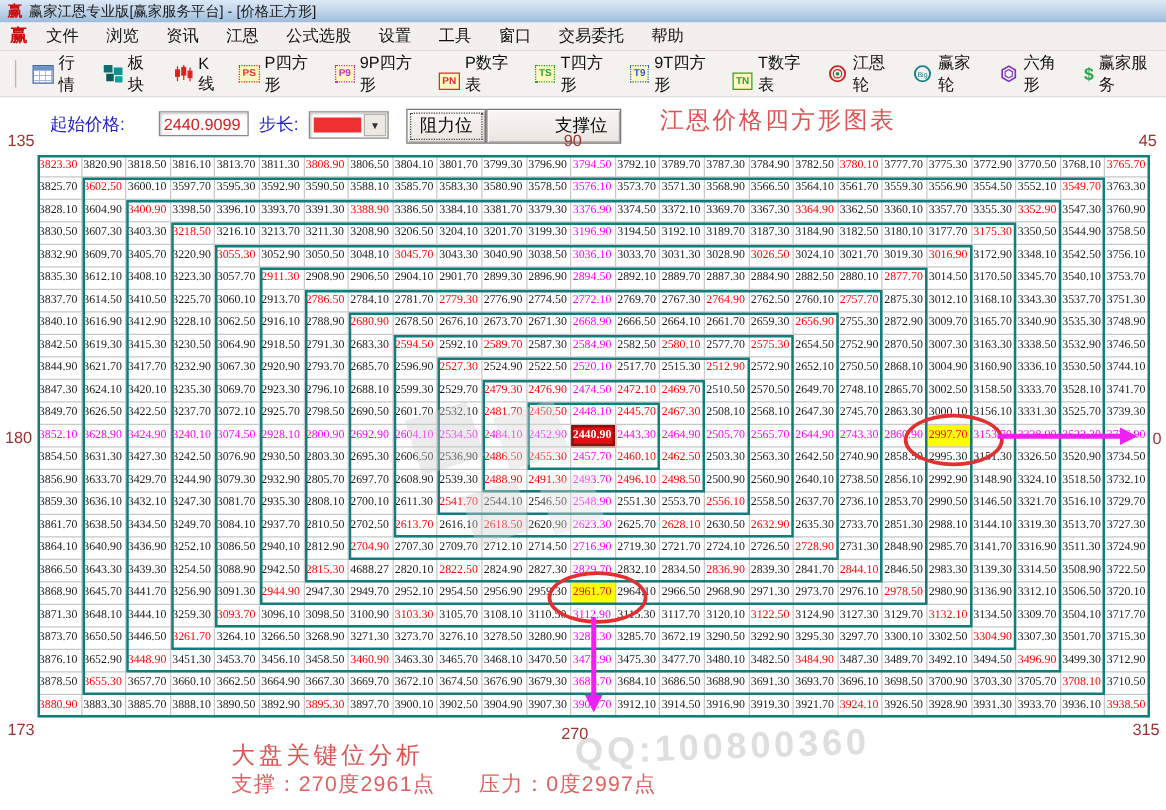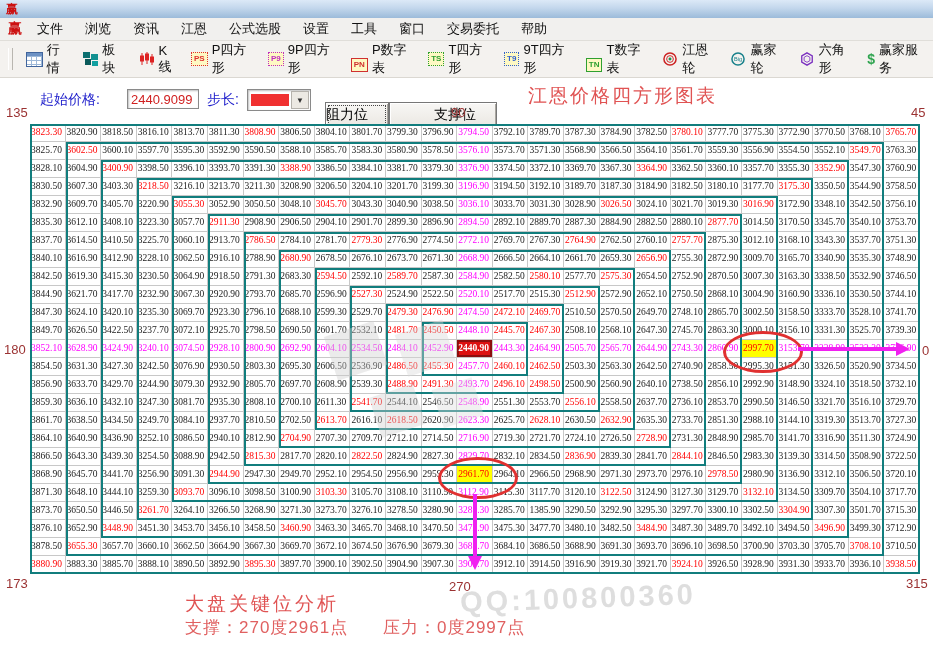--- a/index.html
+++ b/index.html
@@ -34,23 +34,23 @@
   .controls{position:absolute;left:0;top:78px;width:933px;height:46px;background:#fff;font-size:14px;}
   .lbl-blue{color:#2222cc;position:absolute;top:22px;transform:translateY(-50%);}
   .price-input{position:absolute;left:127px;top:11px;width:64px;height:18px;
     border:1px solid #8a8a8a;box-shadow:inset 1px 1px 2px rgba(0,0,0,.25);
     color:#d02020;font-size:13px;font-family:"Liberation Sans",sans-serif;padding:0 3px;}
   .combo{position:absolute;left:247px;top:11px;width:62px;height:20px;border:1px solid #8a8a8a;
     box-shadow:inset 1px 1px 2px rgba(0,0,0,.25);background:#fff;display:flex;align-items:center;}
   .swatch{flex:1;height:12px;margin:0 2px 0 3px;}
   .combo-arrow{width:16px;height:16px;background:#ece9e3;border:1px solid #b5b2ac;margin-right:1px;
     font-size:8px;color:#333;display:flex;align-items:center;justify-content:center;}
-  .btn{position:absolute;top:24px;width:62px;height:26px;background:linear-gradient(#f8f7f5,#e9e6e0);
+  .btn{position:absolute;top:9px;width:62px;height:26px;background:linear-gradient(#f8f7f5,#e9e6e0);
     border:1px solid #777;box-shadow:inset 1px 1px 0 #fff, inset -1px -1px 0 #a9a6a0;
-    font-size:14px;font-family:Liberation Mono, monospace;color:#000;line-height:24px;cursor:default;}
+    font-size:14px;font-family:Liberation Sans, sans-serif;color:#000;text-align:center;line-height:24px;cursor:default;}
   .btn.focused{outline:1px dotted #444;outline-offset:-4px;}
   .chart-title{position:absolute;left:528px;top:5px;color:#e05353;font-size:19px;letter-spacing:2px;}
   .angle{position:absolute;color:#9b3232;font-size:13px;z-index:6;}
   #grid{position:absolute;left:30px;top:124px;width:890px;height:450px;background:#fff;}
   .cells{position:absolute;left:0;top:0;width:890px;height:450px;display:grid;
     grid-template-columns:repeat(25,1fr);grid-auto-rows:18px;font-family:Liberation Serif, serif;}
   .cell{border-right:1px solid #c8c8c8;border-bottom:1px solid #c8c8c8;box-sizing:border-box;
     font-size:9.5px;line-height:17px;color:#1a1a1a;white-space:nowrap;overflow:hidden;padding-left:1px;}
   .cell.m{color:#ff00ff;}
   .cell.r{color:#ff0000;}
@@ -72,20 +72,21 @@
   .footer-title{position:absolute;left:185px;top:591px;color:#e05353;font-size:19px;letter-spacing:3px;}
   .footer-line{position:absolute;top:616px;color:#e06060;font-size:17px;letter-spacing:1px;}
 </style>
 </head>
 <body>
 
 <div>
 
   <div class="titlebar">
     <span class="tlogo">赢</span>
+    <span>赢家江恩专业版[赢家服务平台] - [价格正方形]</span>
   </div>
 
   <div class="menubar">
     <span class="mlogo">赢</span>
     <span id="menu-items" style="display:flex;">
         <span class="mitem">文件</span>
         <span class="mitem">浏览</span>
         <span class="mitem">资讯</span>
         <span class="mitem">江恩</span>
         <span class="mitem">公式选股</span>
@@ -648,21 +649,21 @@
         <div class="cell">3316.90</div>
         <div class="cell">3511.30</div>
         <div class="cell">3724.90</div>
         <div class="cell">3866.50</div>
         <div class="cell">3643.30</div>
         <div class="cell">3439.30</div>
         <div class="cell">3254.50</div>
         <div class="cell">3088.90</div>
         <div class="cell">2942.50</div>
         <div class="cell r">2815.30</div>
-        <div class="cell">2817.70</div>
+        <div class="cell">4688.27</div>
         <div class="cell">2820.10</div>
         <div class="cell r">2822.50</div>
         <div class="cell">2824.90</div>
         <div class="cell">2827.30</div>
         <div class="cell m">2829.70</div>
         <div class="cell">2832.10</div>
         <div class="cell">2834.50</div>
         <div class="cell r">2836.90</div>
         <div class="cell">2839.30</div>
         <div class="cell">2841.70</div>
@@ -730,21 +731,21 @@
         <div class="cell">3264.10</div>
         <div class="cell">3266.50</div>
         <div class="cell">3268.90</div>
         <div class="cell">3271.30</div>
         <div class="cell">3273.70</div>
         <div class="cell">3276.10</div>
         <div class="cell">3278.50</div>
         <div class="cell">3280.90</div>
         <div class="cell m">3283.30</div>
         <div class="cell">3285.70</div>
-        <div class="cell">1385.90</div>
+        <div class="cell">3672.19</div>
         <div class="cell">3290.50</div>
         <div class="cell">3292.90</div>
         <div class="cell">3295.30</div>
         <div class="cell">3297.70</div>
         <div class="cell">3300.10</div>
         <div class="cell">3302.50</div>
         <div class="cell r">3304.90</div>
         <div class="cell">3307.30</div>
         <div class="cell">3501.70</div>
         <div class="cell">3715.30</div>

